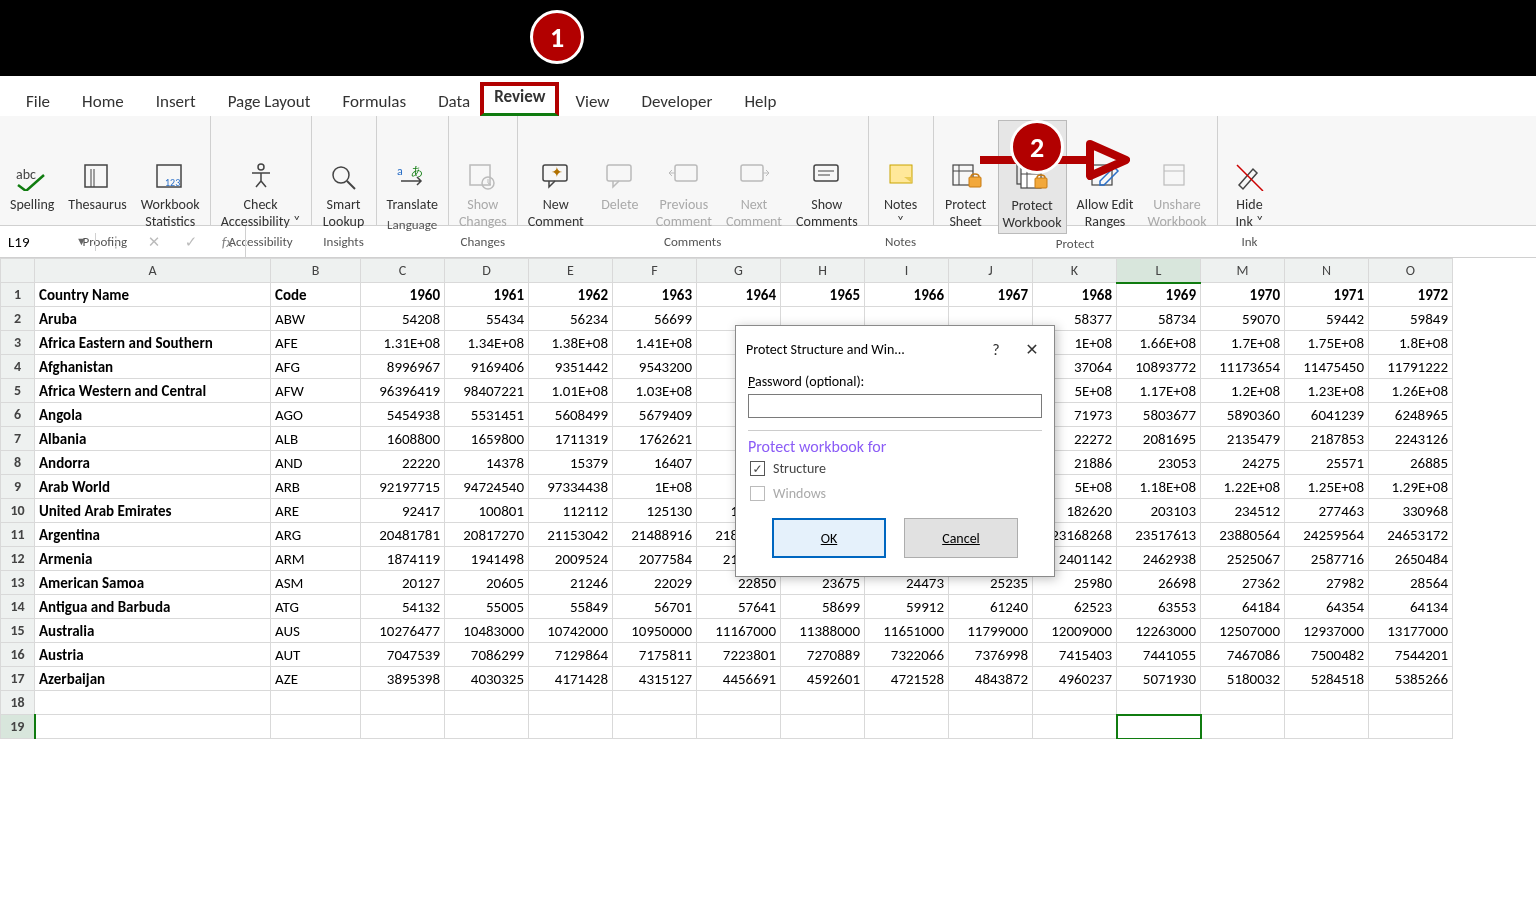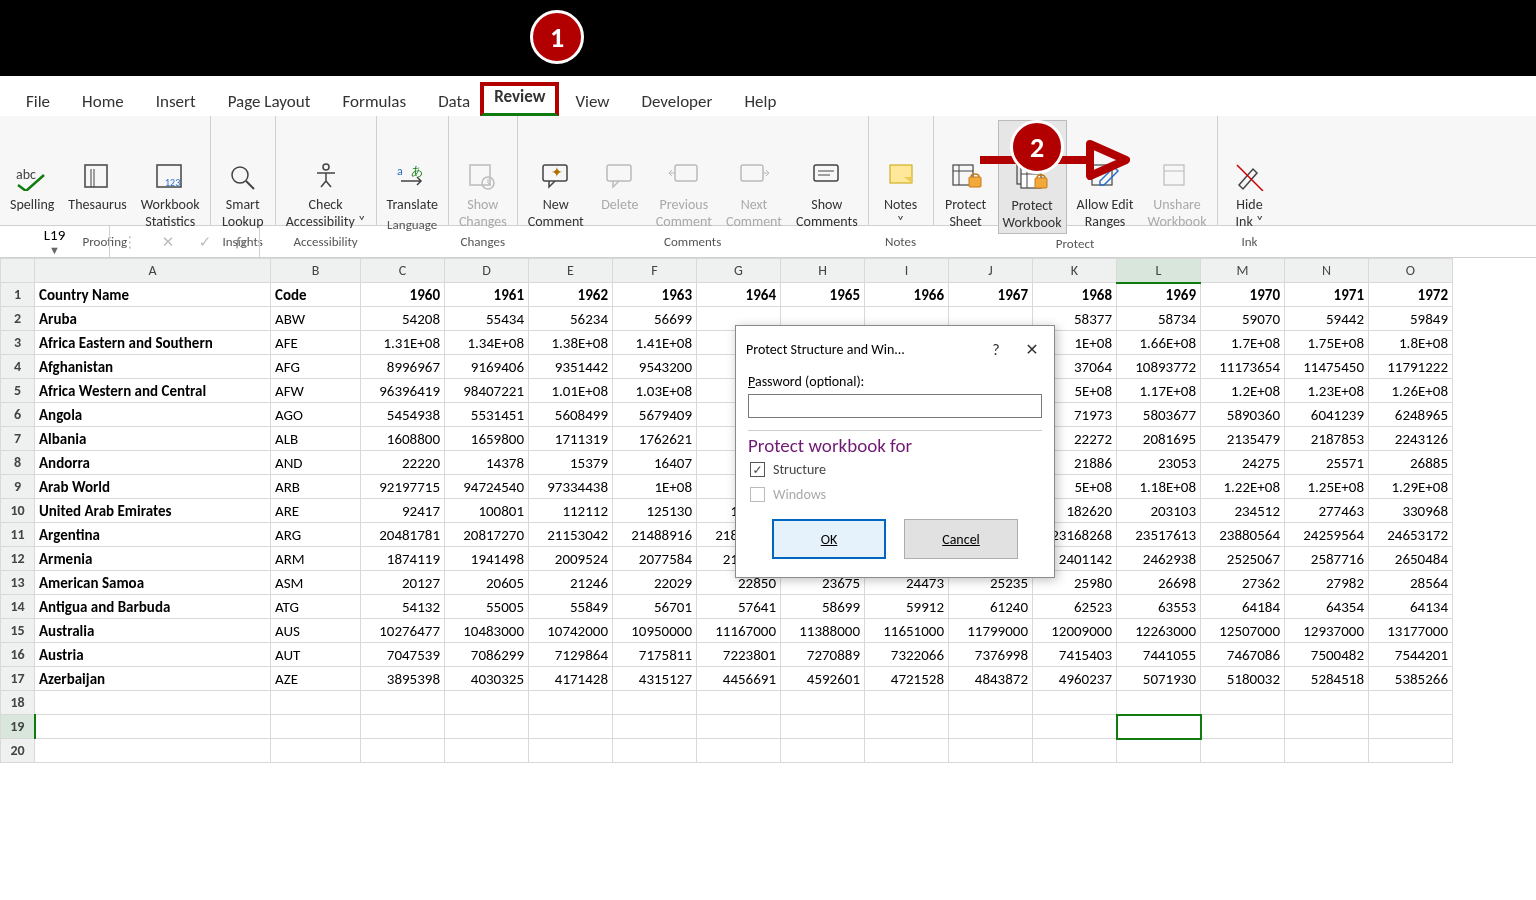--- a/index.html
+++ b/index.html
@@ -18,21 +18,21 @@
   .ribbon-group { display: flex; flex-direction: column; justify-content: space-between; border-right: 1px solid #d0d0d0; padding: 4px 6px 2px 6px; }
   .ribbon-group .items { display: flex; align-items: flex-start; gap: 6px; flex: 1; }
   .ribbon-group .label { text-align: center; font-size: 13px; color: #555; padding-top: 2px; }
   .rb { display: flex; flex-direction: column; align-items: center; justify-content: flex-start; text-align: center; font-size: 14px; color: #333; padding: 2px 4px; min-width: 52px; cursor: pointer; gap: 2px; }
   .rb.disabled { color: #aaa; }
   .rb .ico { width: 36px; height: 36px; display: flex; align-items: center; justify-content: center; margin-top: 36px; }
   .rb.active-btn { background: #e6e6e6; border: 1px solid #bbb; }
 
   
   .formula-bar { display: flex; align-items: center; height: 32px; border-bottom: 1px solid #d0d0d0; font-size: 15px; }
-  .name-box { width: 110px; border-right: 1px solid #d0d0d0; display: flex; align-items: center; padding: 0 8px; justify-content: space-between; flex-direction: column; }
+  .name-box { width: 96px; border-right: 1px solid #d0d0d0; display: flex; align-items: center; padding: 0 8px; justify-content: space-between; }
   .name-box .dd { color: #666; font-size: 11px; }
   .fx-ctrls { width: 150px; display: flex; align-items: center; justify-content: space-around; color: #888; border-right: 1px solid #d0d0d0; height: 100%; }
   .fx-input { flex: 1; padding: 0 8px; height: 100%; display: flex; align-items: center; }
 
   
   .grid-wrap { position: relative; overflow: hidden; }
   table.grid { border-collapse: collapse; table-layout: fixed; }
   table.grid th, table.grid td { border: 1px solid #d9d9d9; height: 24px; font-size: 15px; white-space: nowrap; overflow: hidden; padding: 1px 4px; }
   table.grid thead th { background: #eef1f0; font-weight: normal; color: #444; text-align: center; font-size: 14px; }
   table.grid .rowhdr { background: #eef1f0; text-align: center; color: #444; width: 34px; font-size: 14px; }
@@ -45,21 +45,21 @@
   
   .dialog { position: absolute; top: 325px; left: 735px; width: 320px; background: #fff; border: 1px solid #8a8a8a; box-shadow: 2px 2px 10px rgba(0,0,0,.25); font-size: 14px; }
   .dialog .titlebar { display: flex; align-items: center; justify-content: space-between; padding: 14px 4px 6px 10px; }
   .dialog .titlebar .ttl { flex: 1; }
   .dialog .titlebar .winbtn { width: 36px; text-align: center; font-size: 16px; color: #333; cursor: pointer; }
   .dialog .body { padding: 8px 12px 4px 12px; }
   .dialog .pw-label { margin-bottom: 4px; }
   .dialog .pw-label .ul { text-decoration: underline; }
   .dialog input[type=text] { width: 100%; height: 24px; border: 1px solid #7a7a7a; padding: 2px 4px; font-size: 14px; }
   .dialog fieldset { border: none; border-top: 1px solid #ccc; margin-top: 12px; padding-top: 8px; color: #666; }
-  .dialog fieldset .legend { font-size: 19px; color: #701a75; margin-top: -18px; background: #fff; padding-right: 6px; display: inline-block; }
+  .dialog fieldset .legend { font-size: 16px; color: #8b5cf6; margin-top: -18px; background: #fff; padding-right: 6px; display: inline-block; }
   .dialog .chk-row { display: flex; align-items: center; gap: 8px; padding: 4px 2px; color: #444; }
   .dialog .chk-row.disabled { color: #aaa; }
   .dialog .chk { width: 15px; height: 15px; border: 1px solid #555; display: flex; align-items: center; justify-content: center; font-size: 12px; }
   .dialog .chk.disabled { border-color: #bbb; }
   .dialog .btnrow { display: flex; justify-content: center; gap: 18px; padding: 12px 10px 14px 10px; }
   .dialog .btn { width: 114px; height: 40px; border: 1px solid #adadad; background: #e1e1e1; display: flex; align-items: center; justify-content: center; cursor: pointer; text-decoration: underline; }
   .dialog .btn.primary { border: 2px solid #0067c0; background: #e5f1fb; }
 
   
   .callout-circle { position: absolute; width: 54px; height: 54px; border-radius: 50%; background: #b20000; color: #fff; font-weight: 700; font-size: 28px; display: flex; align-items: center; justify-content: center; border: 3px solid #fff; z-index: 50; }
@@ -127,45 +127,45 @@
       </div>
     </div>
     <div class="label">Proofing</div>
   </div>
 
   <div class="ribbon-group">
     <div class="items">
       <div class="rb">
         <span class="ico">
             <svg width="34" height="30">
+              <circle cx="17" cy="6" r="3" fill="none" stroke="#444" stroke-width="1.5"></circle>
+              <path d="M8 12 L26 12 M17 12 L17 20 M12 26 L17 20 L22 26" stroke="#444" stroke-width="1.5" fill="none"></path>
+            </svg>
+          </span>
+        <span style="white-space:pre">Check
+Accessibility ˅</span>
+      </div>
+    </div>
+    <div class="label">Accessibility</div>
+  </div>
+
+  <div class="ribbon-group">
+    <div class="items">
+      <div class="rb">
+        <span class="ico">
+            <svg width="34" height="30">
               <circle cx="14" cy="14" r="8" fill="none" stroke="#444" stroke-width="1.5"></circle>
               <line x1="20" y1="20" x2="28" y2="28" stroke="#444" stroke-width="2"></line>
             </svg>
           </span>
         <span style="white-space:pre">Smart
 Lookup</span>
       </div>
     </div>
     <div class="label">Insights</div>
-  </div>
-
-  <div class="ribbon-group">
-    <div class="items">
-      <div class="rb">
-        <span class="ico">
-            <svg width="34" height="30">
-              <circle cx="17" cy="6" r="3" fill="none" stroke="#444" stroke-width="1.5"></circle>
-              <path d="M8 12 L26 12 M17 12 L17 20 M12 26 L17 20 L22 26" stroke="#444" stroke-width="1.5" fill="none"></path>
-            </svg>
-          </span>
-        <span style="white-space:pre">Check
-Accessibility ˅</span>
-      </div>
-    </div>
-    <div class="label">Accessibility</div>
   </div>
 
   <div class="ribbon-group">
     <div class="items">
       <div class="rb">
         <span class="ico">
             <svg width="34" height="30">
               <text x="2" y="14" font-size="12" fill="#2a6fc7">a</text>
               <text x="16" y="14" font-size="12" fill="#107c10">あ</text>
               <path d="M6 20 L26 20 M22 16 L26 20 L22 24" stroke="#444" fill="none" stroke-width="1.5"></path>
@@ -735,38 +735,20 @@
           <td class="right"></td>
           <td class="right"></td>
           <td class="right"></td>
           <td class="right"></td>
           <td class="right"></td>
           <td class="right active-cell"></td>
           <td class="right"></td>
           <td class="right"></td>
           <td class="right"></td>
         </tr>
-        <tr>
-          <th class="rowhdr">20</th>
-          <td class="right"></td>
-          <td class="right"></td>
-          <td class="right"></td>
-          <td class="right"></td>
-          <td class="right"></td>
-          <td class="right"></td>
-          <td class="right"></td>
-          <td class="right"></td>
-          <td class="right"></td>
-          <td class="right"></td>
-          <td class="right"></td>
-          <td class="right"></td>
-          <td class="right"></td>
-          <td class="right"></td>
-          <td class="right"></td>
-        </tr>
       </tbody>
   </table>
 </div>
 
 <div class="dialog">
   <div class="titlebar">
     <span class="ttl">Protect Structure and Win...</span>
     <span class="winbtn">?</span>
     <span class="winbtn">✕</span>
   </div>

